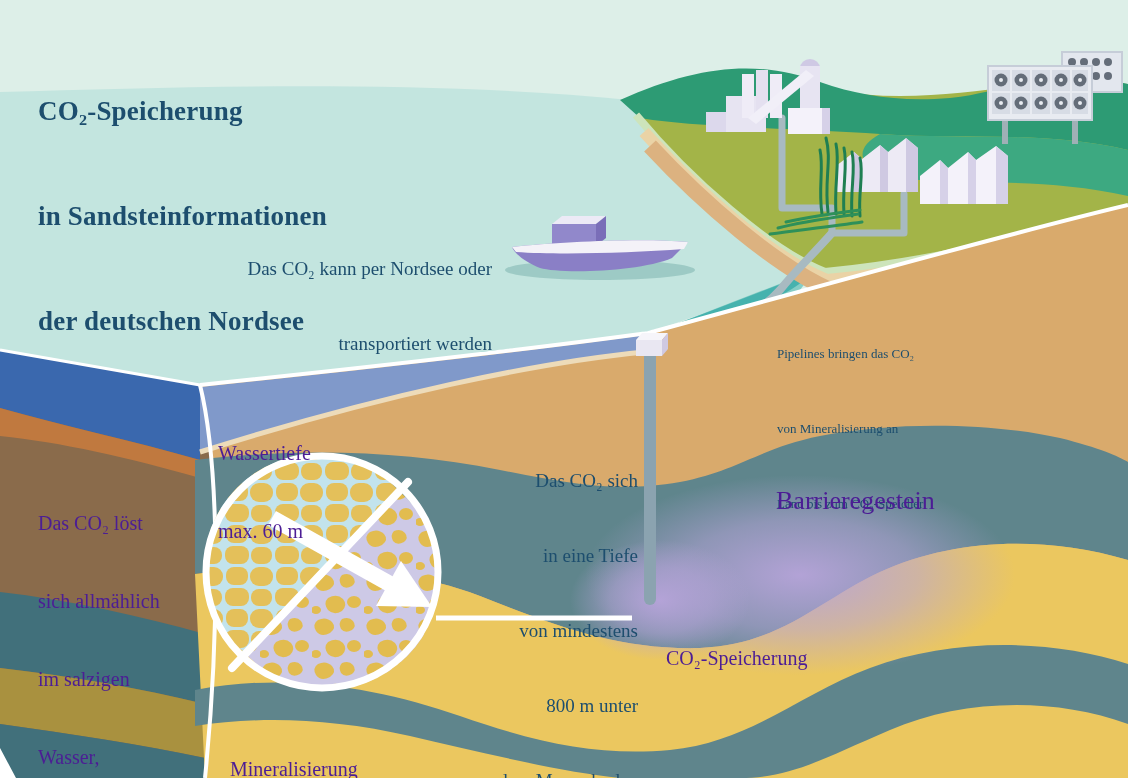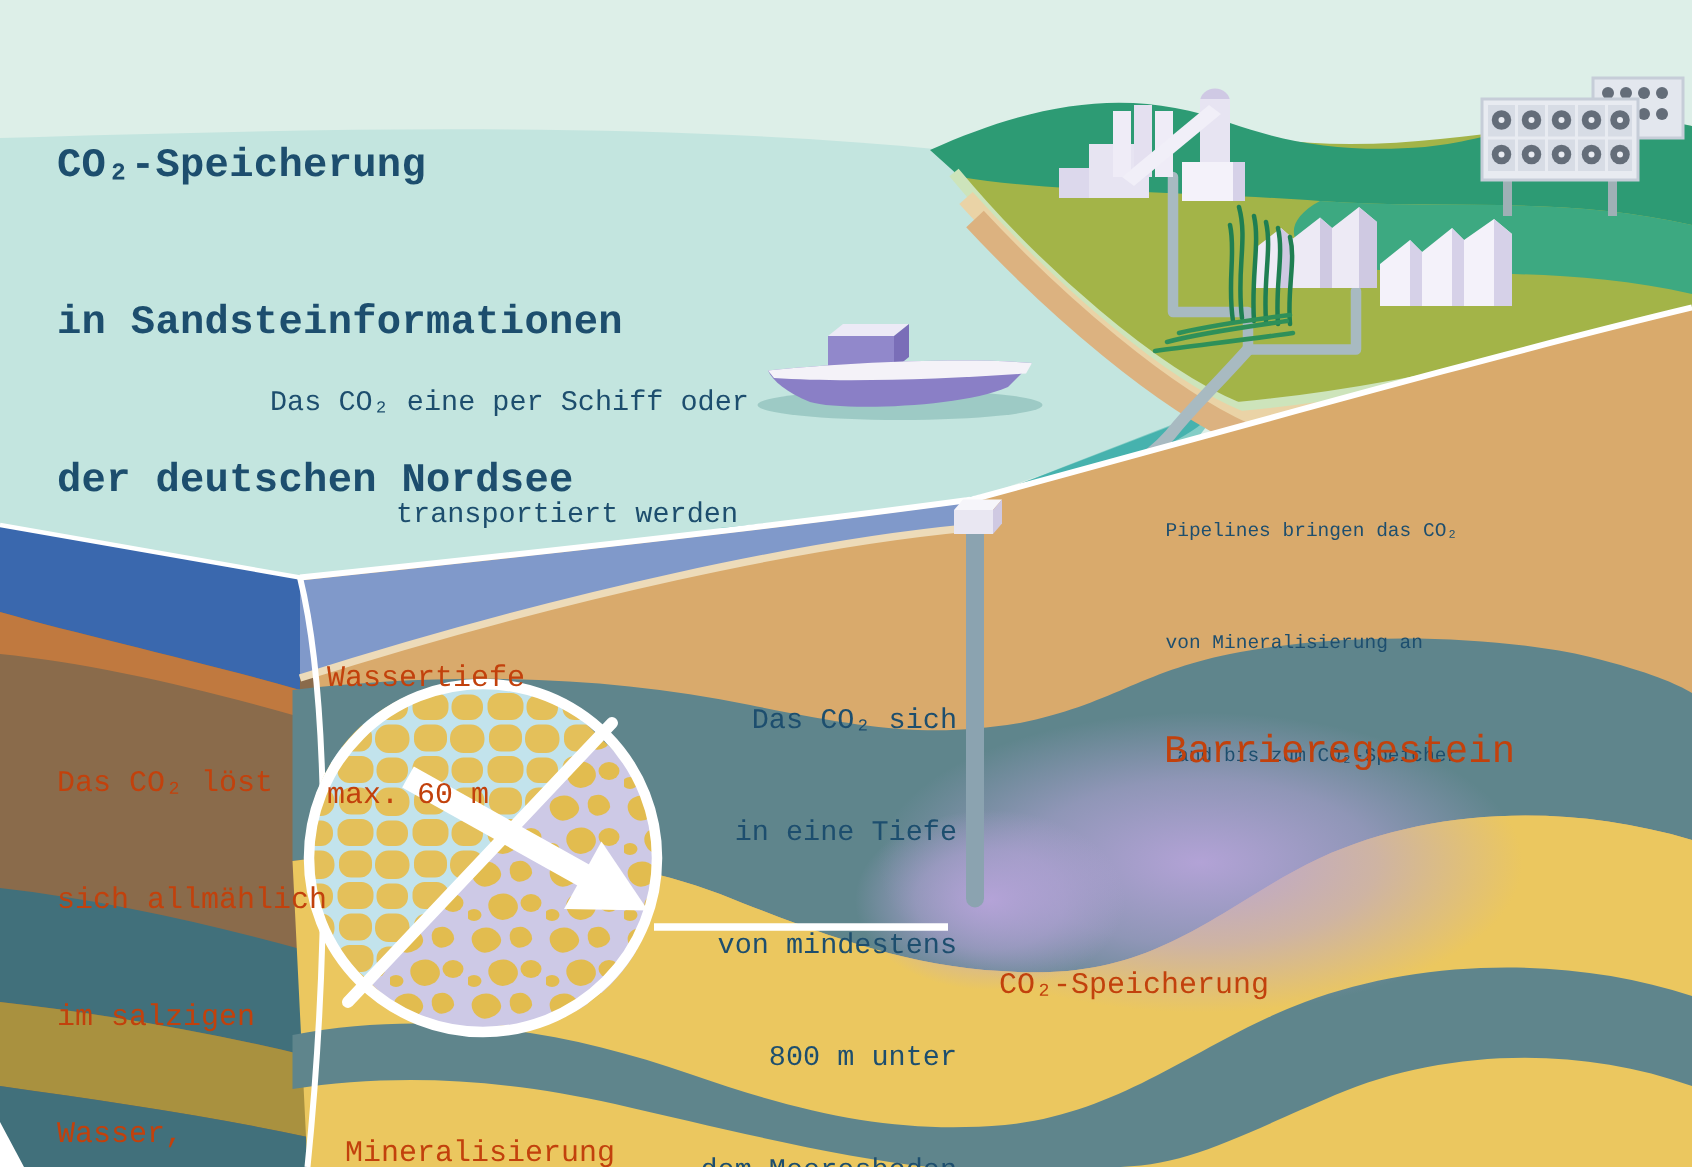--- a/index.html
+++ b/index.html
@@ -1,21 +1,21 @@
 <!DOCTYPE html>
 <html><head>
 <meta charset="utf-8">
 <style>
   html,body{margin:0;padding:0;background:#fff;}
   #stage{position:relative;width:1128px;height:778px;overflow:hidden;
-         font-family:Liberation Mono, monospace;background:#ddefe8;}
+         font-family:Liberation Serif, serif;background:#ddefe8;}
   #scene{position:absolute;left:0;top:0;}
   .label{position:absolute;white-space:pre;}
   .navy{color:#1d4e6e;}
-  .white{color:#c2410c;}
+  .white{color:#4c1d95;}
   .title{left:38px;top:24px;font-size:27px;line-height:35px;font-weight:600;letter-spacing:.2px;}
   .t-transport{left:180px;top:206px;width:312px;text-align:right;font-size:19px;line-height:25px;font-weight:500;}
   .t-pipelines{left:777px;top:291px;font-size:13px;line-height:25px;font-weight:500;}
   .t-waterdepth{left:218px;top:388px;font-size:20px;line-height:26px;font-weight:500;}
   .t-injection{left:420px;top:418px;width:218px;text-align:right;font-size:19px;line-height:25px;font-weight:500;}
   .t-dissolve{left:38px;top:458px;font-size:20px;line-height:26px;font-weight:500;}
   .t-barrier{left:776px;top:486px;font-size:26px;font-weight:500;}
   .t-storage{left:666px;top:593px;font-size:20px;line-height:26px;font-weight:500;}
   .t-mineral{left:230px;top:702px;font-size:20px;line-height:27px;font-weight:500;}
 </style>
@@ -215,21 +215,21 @@
   <line x1="436" y1="618" x2="632" y2="618" stroke="#ffffff" stroke-width="5"></line>
 </svg>
 
   <div class="label navy title">
     <div>CO₂-Speicherung</div>
     <div>in Sandsteinformationen</div>
     <div>der deutschen Nordsee</div>
   </div>
 
   <div class="label navy t-transport">
-    <div>Das CO₂ eine per Schiff oder</div>
+    <div>Das CO₂ kann per Nordsee oder</div>
     <div>transportiert werden</div>
   </div>
 
   <div class="label navy t-pipelines">
     <div>Pipelines bringen das CO₂</div>
     <div>von Mineralisierung an</div>
     <div>Land bis zum CO₂-Speicher</div>
   </div>
 
   <div class="label white t-waterdepth">

